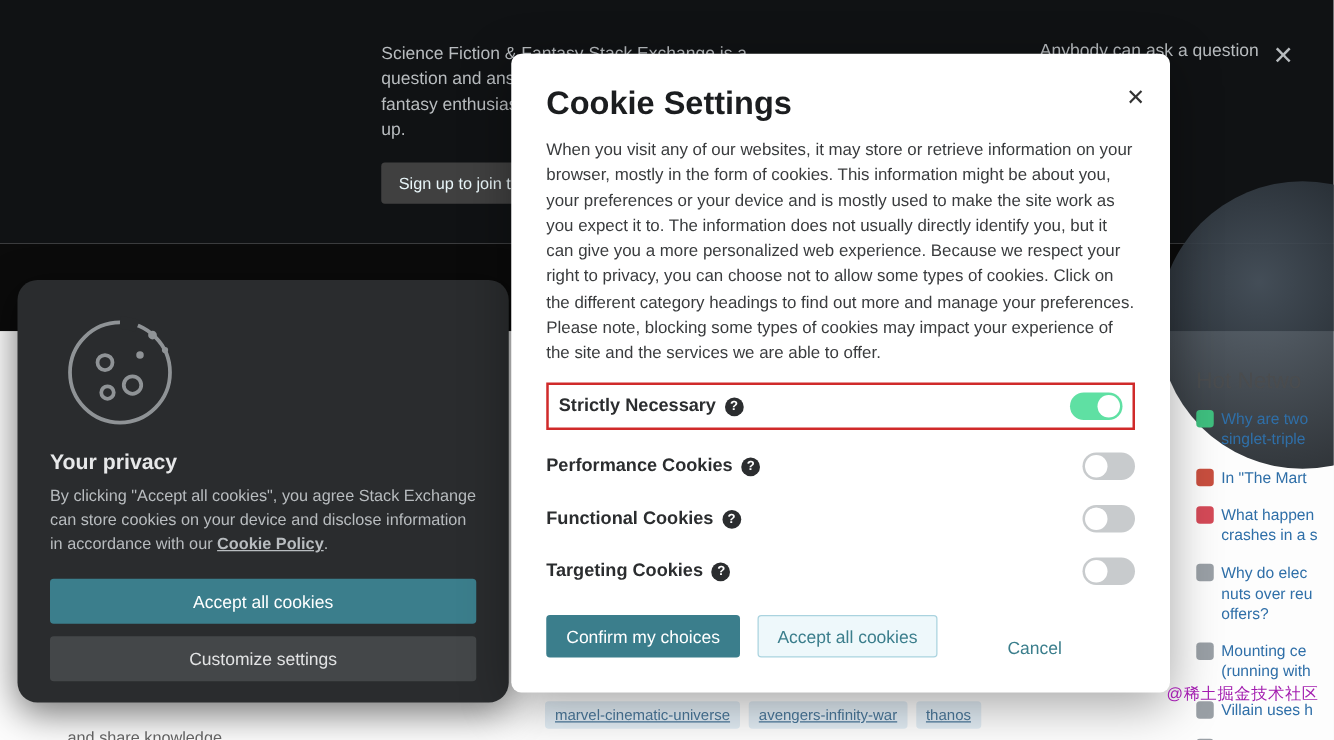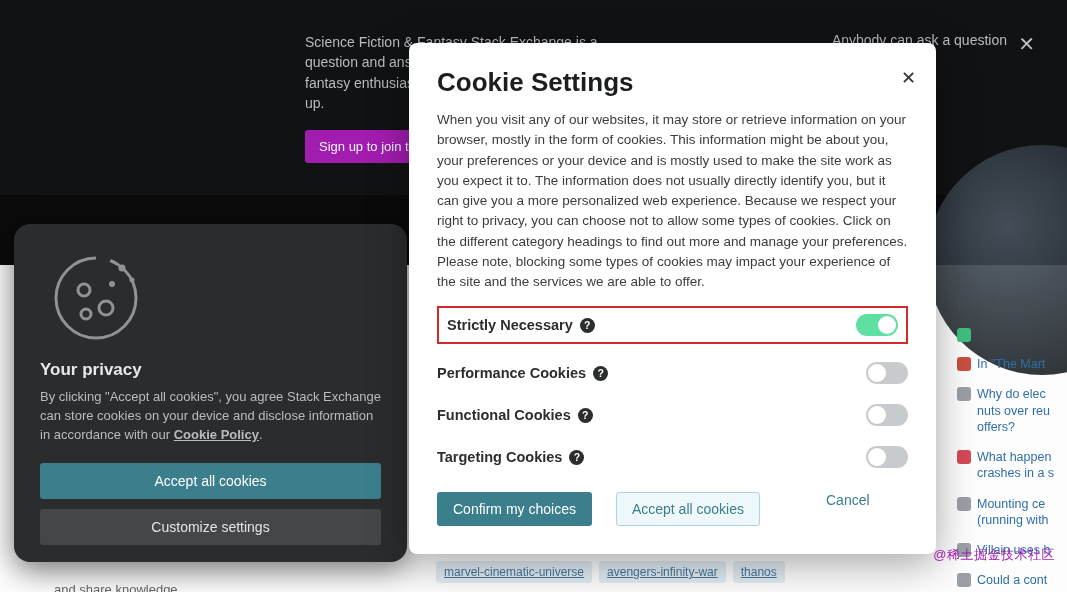--- a/index.html
+++ b/index.html
@@ -5,21 +5,21 @@
   * { box-sizing: border-box; margin: 0; padding: 0; }
   body {
     font-family: -apple-system, BlinkMacSystemFont, "Segoe UI", Arial, sans-serif;
     width: 1067px; height: 592px; overflow: hidden;
     background: #f8f8f8; position: relative;
   }
   .top-bar { background:#101214; height:195px; position:relative; }
   .banner-link { position:absolute; right:60px; top:32px; color:#b8bcbf; font-size:14px; }
   .close-top { position:absolute; right:32px; top:32px; color:#b8bcbf; font-size:20px; cursor:pointer; }
   .site-blurb { position:absolute; left:305px; top:32px; width:320px; color:#b8bcbf; font-size:14px; line-height:1.45; }
-  .signup-btn { position:absolute; left:305px; top:130px; background:#a21caf; color:#e9f6f9; font-size:13px; padding:9px 14px; border:none; border-radius:3px; }
+  .signup-btn { position:absolute; left:305px; top:130px; background:#404040; color:#e9f6f9; font-size:13px; padding:9px 14px; border:none; border-radius:3px; }
   .mid-dark { background:#0b0b0b; height:70px; }
   .content { background:#fdfdfd; height:400px; position:relative; }
   .circle-bg { position:absolute; right:-90px; top:-120px; width:230px; height:230px; border-radius:50%; background:radial-gradient(circle at 35% 35%, #4a5560, #0a0d10); opacity:.9; }
 
   
   .privacy-card { position:absolute; left:14px; top:224px; width:393px; height:338px;
     background:#2a2c2e; color:#e7e8e9; border-radius:16px; padding:26px 26px 22px; z-index:60; box-shadow:0 8px 30px rgba(0,0,0,.55); }
   .priv-title { font-size:17px; font-weight:600; margin-top:110px; }
   .priv-body { font-size:13px; color:#b8bcbf; line-height:1.45; margin-top:8px; }
   .priv-link { text-decoration:underline; color:#b8bcbf;font-weight:bold; }
@@ -36,21 +36,21 @@
   .cm-cat { display:flex; align-items:center; justify-content:space-between; margin-top:16px; padding:2px 0; }
   .cm-cat-label { font-size:14.5px; font-weight:600; color:#2b2d2f; display:flex; align-items:center; gap:7px;justify-content:center; }
   .help { width:15px; height:15px; border-radius:50%; background:#2b2d2f; color:#fff; font-size:10.5px; font-weight:700; display:inline-flex; align-items:center; justify-content:center; }
   .toggle { width:42px; height:22px; border-radius:11px; position:relative; }
   .toggle.on { background:#5fe0a3; }
   .toggle.off { background:#c8cbcd; }
   .knob { width:18px; height:18px; border-radius:50%; background:#fff; position:absolute; top:2px; }
   .toggle.on .knob { right:2px; }
   .toggle.off .knob { left:2px; }
   .highlight { border:2px solid #d02a2a; padding:6px 8px; margin-top:14px; }
-  .cm-actions { display:flex; align-items:flex-start; gap:24px; margin-top:22px; }
+  .cm-actions { display:flex; align-items:flex-end; gap:14px; margin-top:22px; }
   .btn-prim { background:#3b7e8c; color:#fff; border:none; padding:9px 16px; font-size:14px; border-radius:3px; }
   .btn-sec { background:#eef8fb; color:#3b7e8c; border:1px solid #aad3df; padding:8px 15px; font-size:14px; border-radius:3px; }
   .btn-link { background:none; border:none; color:#3b7e8c; font-size:14px; margin-left:42px; }
 
   
   .hot { position:absolute; right:0; top:294px; width:110px; color:#333; }
   .hot h3 { font-size:18px; font-weight:400; color:#4a4c4e; margin-bottom:12px; white-space:nowrap; }
   .hot-item { font-size:12.5px; color:#2f6fa8; margin-bottom:14px; display:flex; gap:6px; line-height:1.3; }
   .hot-icon { width:14px; height:14px; border-radius:3px; flex-shrink:0; margin-top:1px; }
 
@@ -143,32 +143,33 @@
     <button class="btn-sec">Accept all cookies</button>
     <button class="btn-link">Cancel</button>
   </div>
 </div>
 
 <div class="hot">
   <h3>Hot Netwo</h3>
   <div id="hot-list">
       <div class="hot-item">
         <div class="hot-icon" style="background: rgb(63, 191, 127);"></div>
+        <span>Why are two singlet-triple</span>
       </div>
       <div class="hot-item">
         <div class="hot-icon" style="background: rgb(201, 79, 63);"></div>
         <span>In "The Mart</span>
       </div>
       <div class="hot-item">
+        <div class="hot-icon" style="background: rgb(213, 74, 88);"></div>
+        <span>What happen crashes in a s</span>
+      </div>
+      <div class="hot-item">
         <div class="hot-icon" style="background: rgb(154, 160, 166);"></div>
         <span>Why do elec nuts over reu offers?</span>
-      </div>
-      <div class="hot-item">
-        <div class="hot-icon" style="background: rgb(213, 74, 88);"></div>
-        <span>What happen crashes in a s</span>
       </div>
       <div class="hot-item">
         <div class="hot-icon" style="background: rgb(154, 160, 166);"></div>
         <span>Mounting ce (running with</span>
       </div>
       <div class="hot-item">
         <div class="hot-icon" style="background: rgb(154, 160, 166);"></div>
         <span>Villain uses h</span>
       </div>
       <div class="hot-item">

